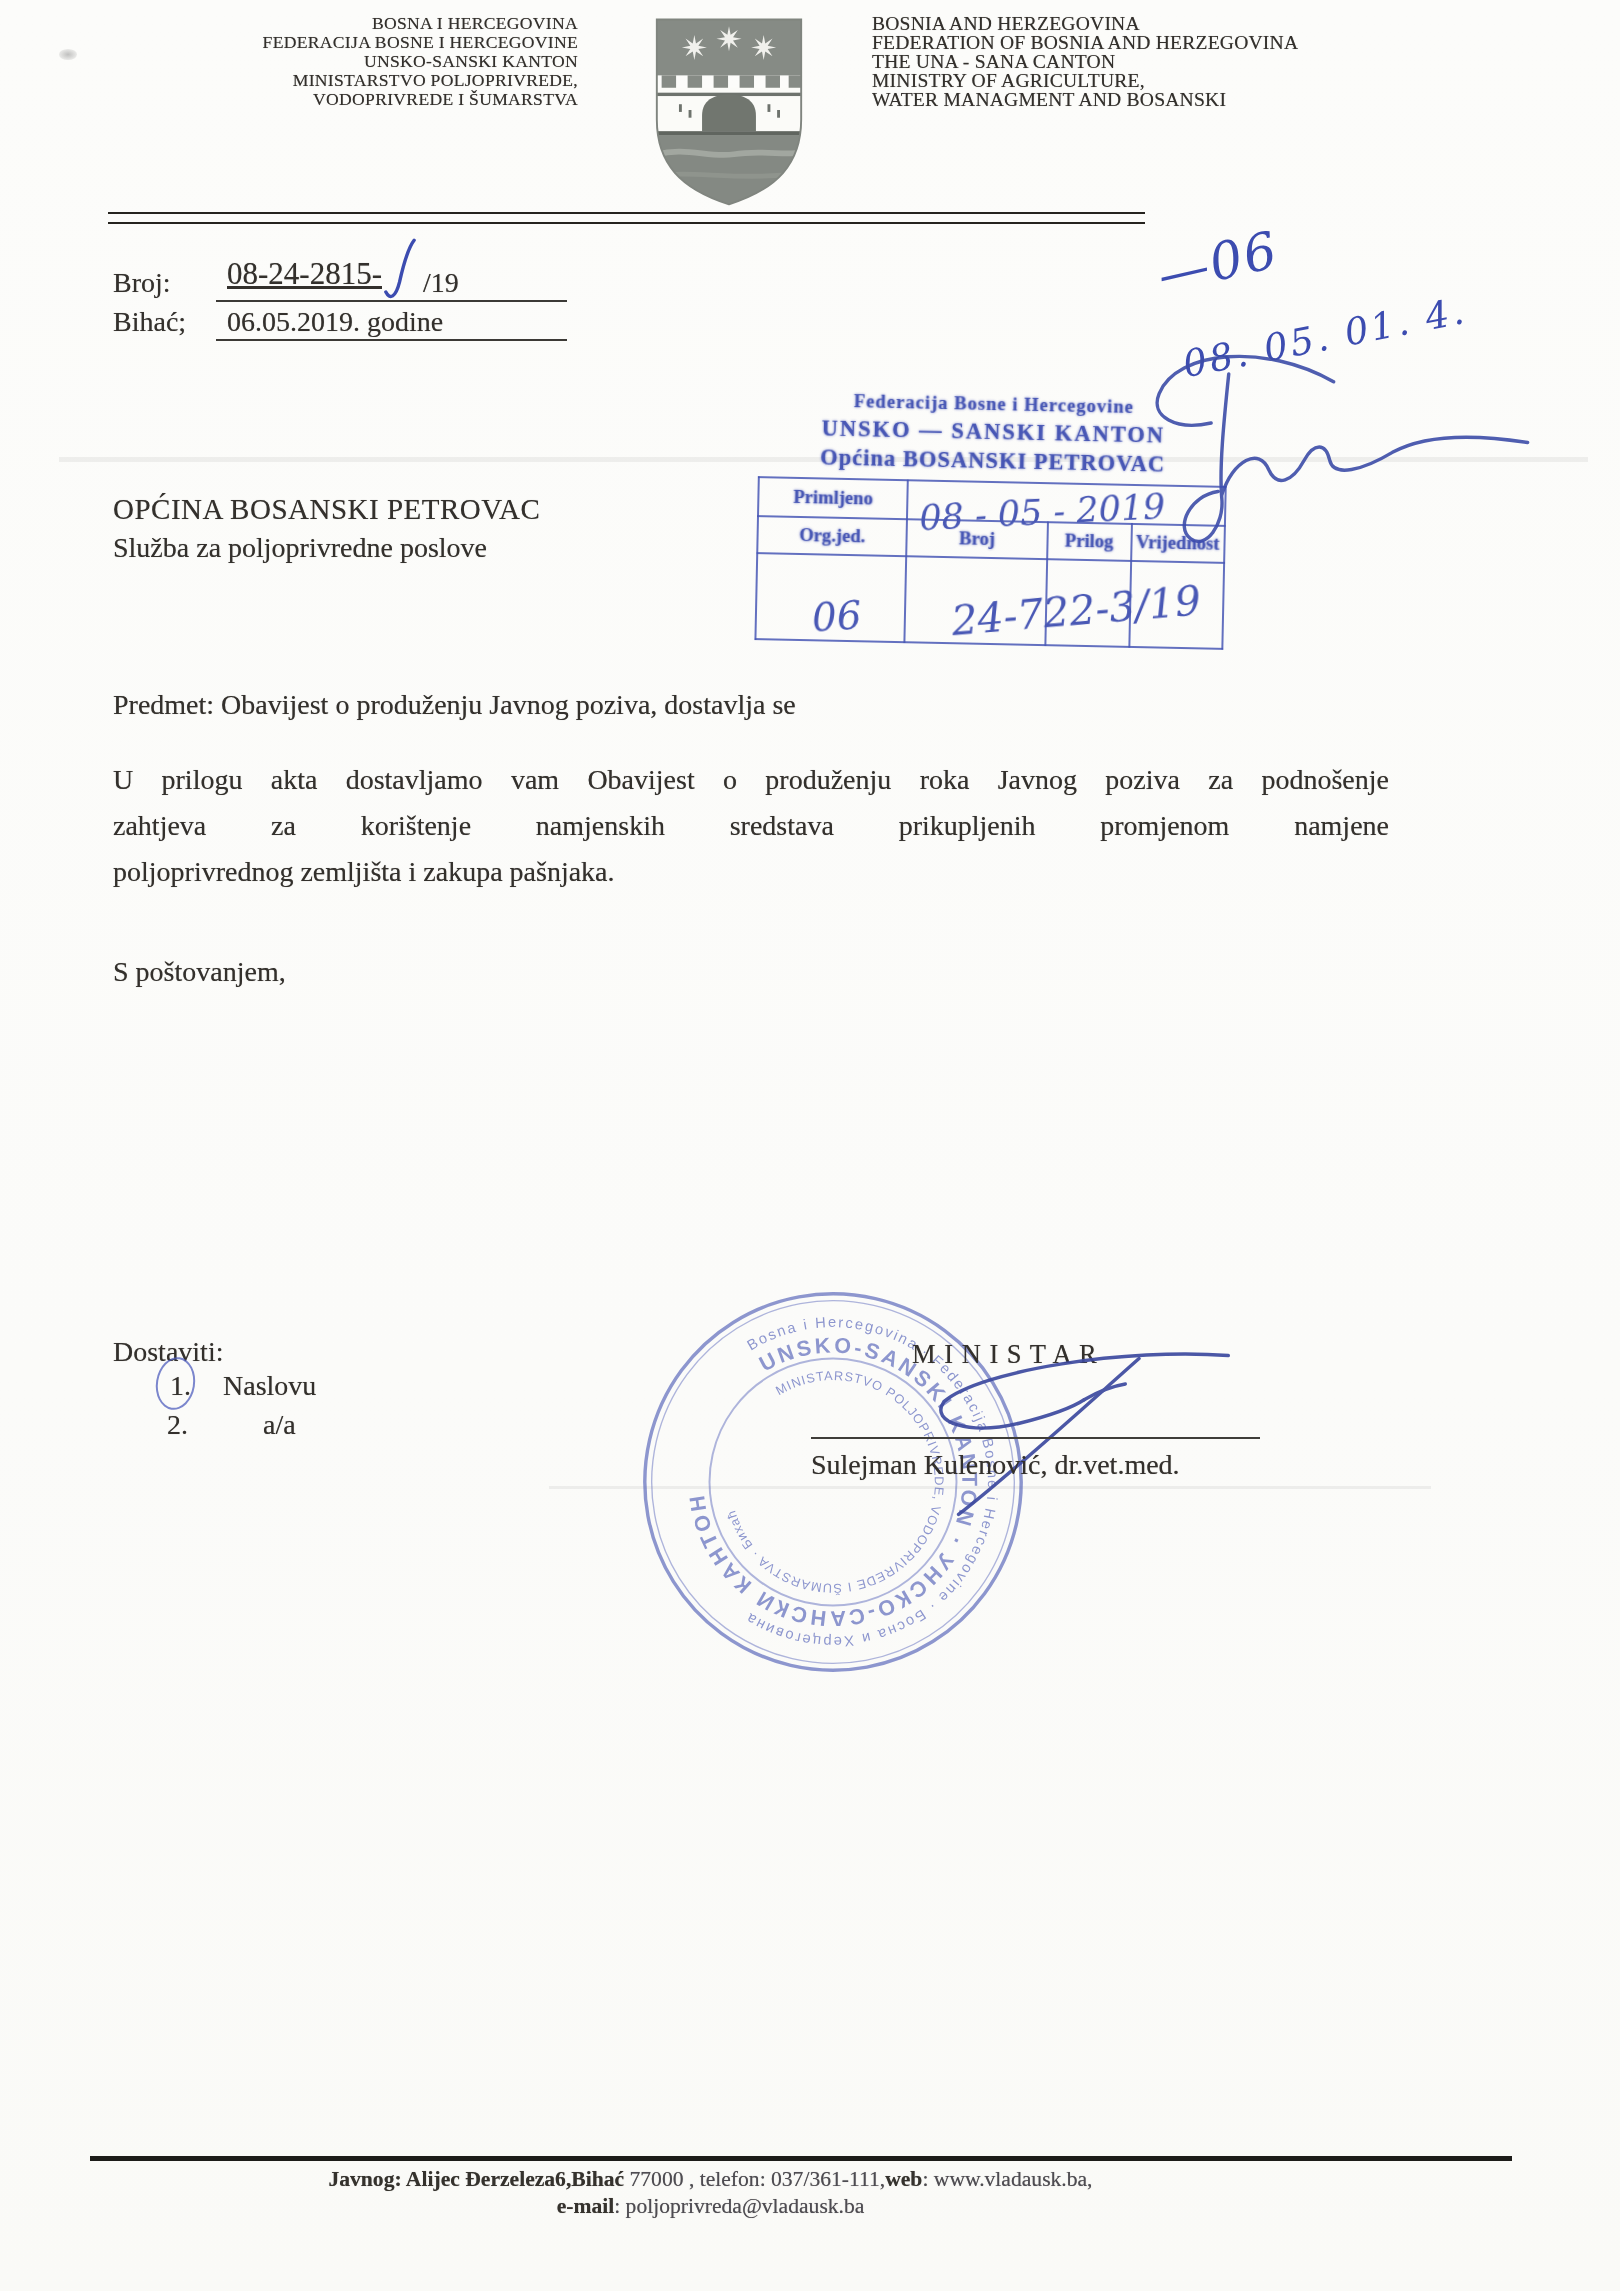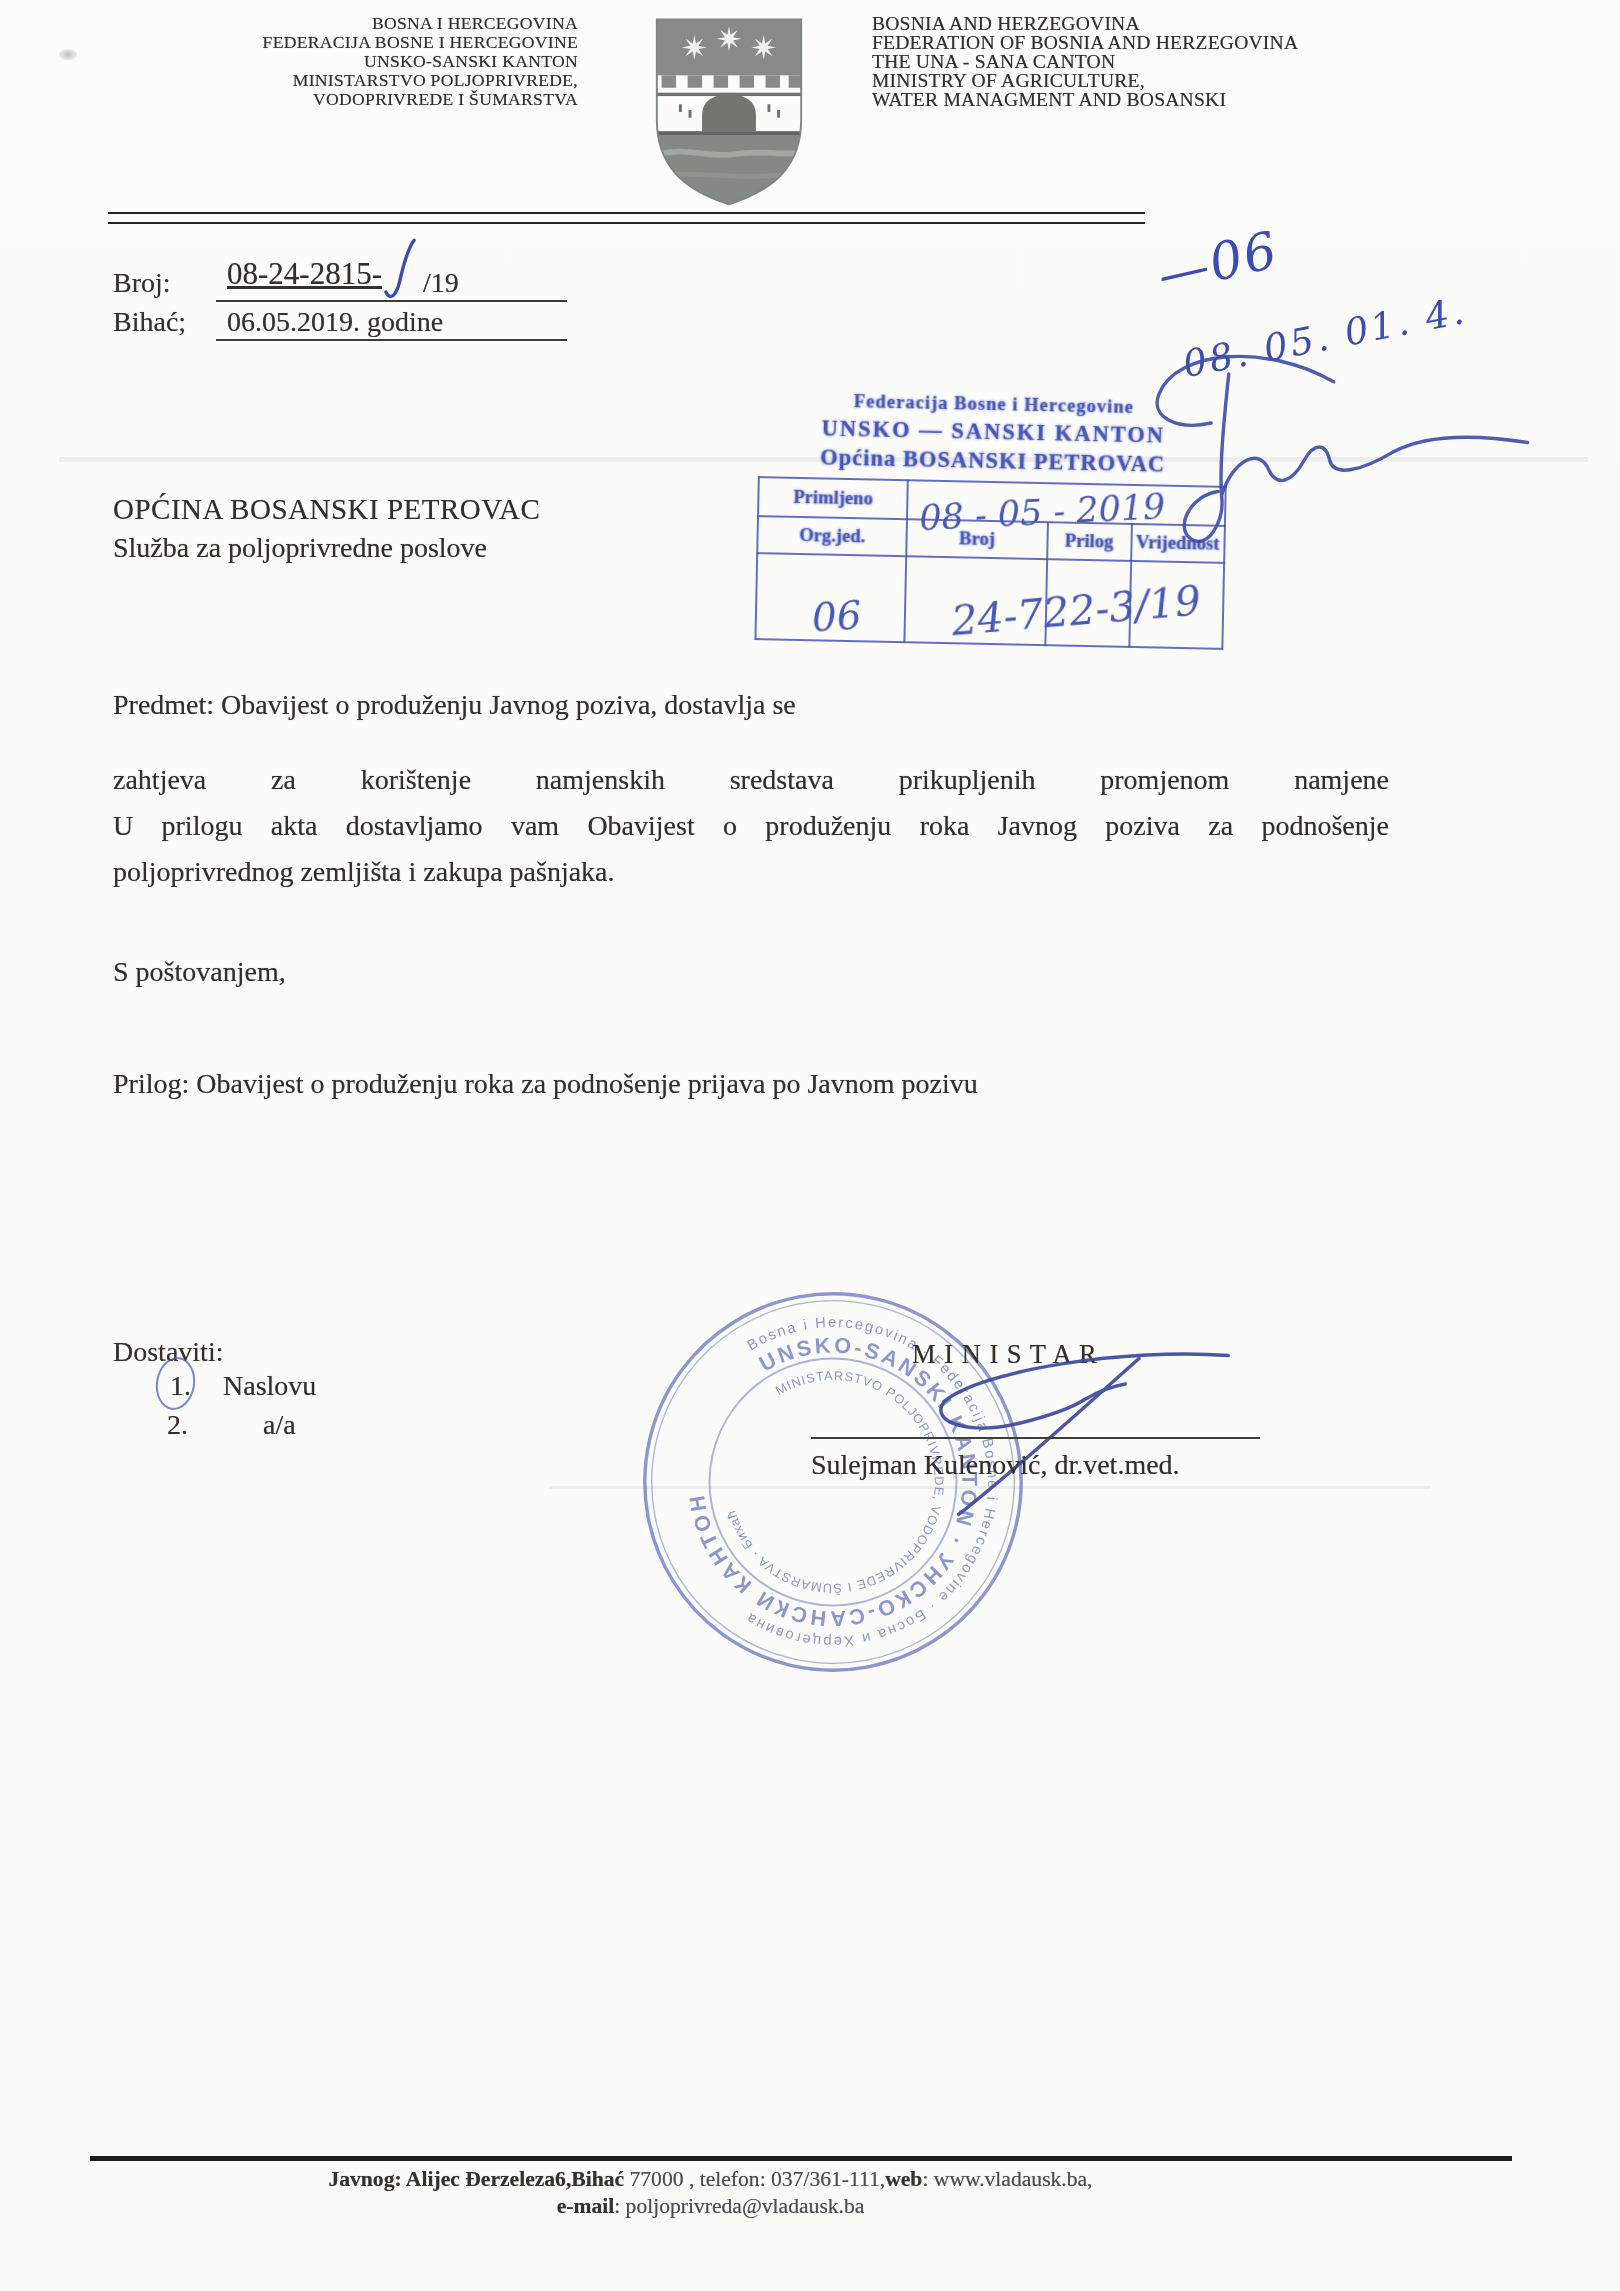--- a/index.html
+++ b/index.html
@@ -197,28 +197,27 @@
   </div>
 
   <div class="abs doc-text" id="recipient">
     <span id="recipient-line1">OPĆINA BOSANSKI PETROVAC</span>
     <span id="recipient-line2">Služba za poljoprivredne poslove</span>
   </div>
 
   <div class="abs doc-text" id="subject">Predmet: Obavijest o produženju Javnog poziva, dostavlja se</div>
 
   <div class="abs doc-text" id="body">
+    <div class="body-just">U prilogu akta dostavljamo vam Obavijest o produženju roka Javnog poziva za podnošenje</div>
     <div class="body-just">zahtjeva za korištenje namjenskih sredstava prikupljenih promjenom namjene</div>
-    <div class="body-just">U prilogu akta dostavljamo vam Obavijest o produženju roka Javnog poziva za podnošenje</div>
     <div>poljoprivrednog zemljišta i zakupa pašnjaka.</div>
   </div>
 
   <div class="abs doc-text" id="closing">S poštovanjem,</div>
 
-  <div class="abs doc-text" id="attachment">Prilog: Obavijest o produženju roka za podnošenje prijava po Javnom pozivu</div>
 
   <div class="abs doc-text" id="dist-label">Dostaviti:</div>
   <div class="abs doc-text" id="dist-i1-num">1.</div>
   <div class="abs doc-text" id="dist-i1-text">Naslovu</div>
   <div class="abs doc-text" id="dist-i2-num">2.</div>
   <div class="abs doc-text" id="dist-i2-text">a/a</div>
   <div class="abs" id="dist-circle"></div>
 
   <svg class="abs" id="round-stamp" viewBox="0 0 400 400">
     <defs>

